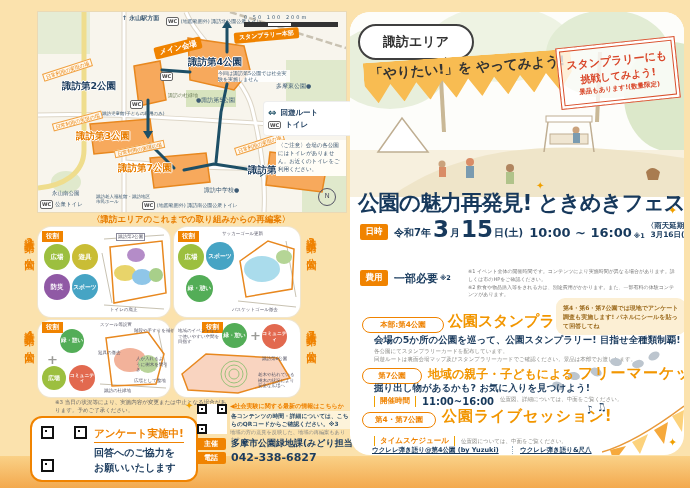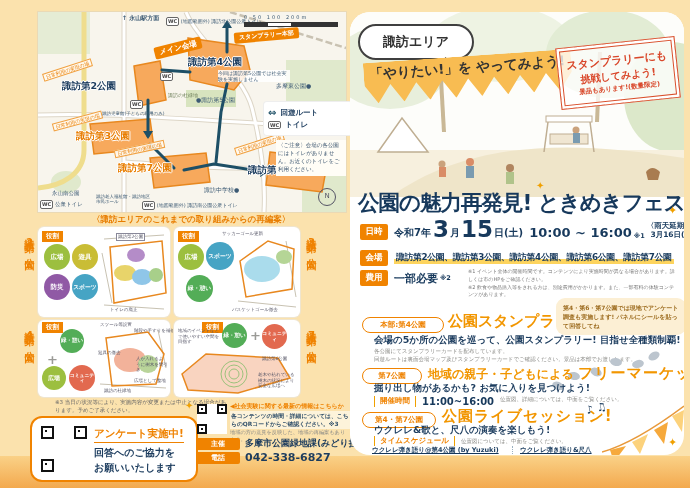--- a/index.html
+++ b/index.html
@@ -14,42 +14,42 @@
   .wc{display:inline-block;background:#fff;border:1px solid #666;border-radius:2px;font-size:5px;font-weight:bold;color:#444;padding:0 1px;line-height:1.3;vertical-align:middle}
   .mbadge{position:absolute;background:#1c3c5e;color:#fff;font-size:10px;font-weight:bold;padding:3px 8px;letter-spacing:1px}
   .ribbon{position:absolute;background:#f08300;color:#fff;font-weight:bold;padding:1px 5px;border-radius:2px;white-space:nowrap}
   .dailyr{position:absolute;border:1px solid #f0a040;color:#e87d00;background:rgba(255,249,238,.92);font-size:5px;padding:0 2px;white-space:nowrap}
   .legend{position:absolute;left:226px;top:90px;width:80px;background:#fff;border-radius:3px;padding:3px 4px;box-shadow:0 0 0 1px #eee}
   .legend .row{display:flex;align-items:center;gap:4px;font-size:7.5px;color:#1c3c5e;font-weight:bold;margin:2px 0}
   .caution{position:absolute;left:238px;top:128px;width:66px;font-size:5.5px;color:#35506b;background:#fffdf6;line-height:1.45;padding:2px}
   
   .caption{position:absolute;left:92px;top:214px;font-size:8.5px;font-weight:bold;color:#e87d00;white-space:nowrap}
   .vlabel{position:absolute;writing-mode:vertical-rl;text-orientation:upright;font-size:10px;font-weight:bold;color:#ef8200;letter-spacing:2px}
-  .panel{position:absolute;background:#fff;box-shadow:0 0 0 1px #efe5cf;border-radius:6px}
+  .panel{position:absolute;background:#fff;box-shadow:0 0 0 1px #efe5cf;border-radius:13px}
   .role{position:absolute;background:#f08300;color:#fff;font-size:6.5px;font-weight:bold;padding:1px 4px}
   .circ{position:absolute;border-radius:50%;display:flex;align-items:center;justify-content:center;color:#fff;font-weight:bold;text-align:center;line-height:1.05}
   .plus{position:absolute;color:#9a9a96;font-weight:bold;font-size:13px}
   .snote{position:absolute;font-size:4.5px;color:#556;line-height:1.25;white-space:nowrap}
   .snote.wrap{white-space:normal}
   .note3{position:absolute;left:55px;top:399px;width:175px;font-size:5.5px;color:#666;line-height:1.4}
   
   .qr{position:relative;background:#fff;
       background-image:repeating-linear-gradient(0deg,#222 0 2px,transparent 2px 4px),repeating-linear-gradient(90deg,#222 0 2px,transparent 2px 4px);
       background-blend-mode:lighten}
   .qr i{position:absolute;width:9px;height:9px;border:2px solid #111;background:#fff}
   .qr i::after{content:"";position:absolute;left:1.5px;top:1.5px;width:2px;height:2px;background:#111}
   #survey{position:absolute;left:30px;top:416px;width:164px;height:62px;background:#fff;border:2px solid #f08300;border-radius:12px}
   #survey .t1{position:absolute;left:62px;top:9px;font-size:10.5px;font-weight:bold;color:#ef8200;border-bottom:1px solid #ef8200;padding-bottom:1px;white-space:nowrap}
   #survey .t2{position:absolute;left:62px;top:27px;font-size:10px;font-weight:bold;color:#1c3c5e;line-height:1.5;white-space:nowrap}
   .latest-h{position:absolute;left:230px;top:402px;width:120px;font-size:6px;font-weight:bold;color:#ef8200}
   .latest-1{position:absolute;left:230px;top:411px;width:118px;font-size:5.8px;font-weight:bold;color:#31506b;background:#fdf3da;line-height:1.4;padding:1px}
   .latest-2{position:absolute;left:230px;top:429px;width:118px;font-size:5.2px;color:#8a8a86}
   .crow{position:absolute;left:196px;display:flex;align-items:center;gap:5px;white-space:nowrap}
   .chip{display:inline-block;background:#f08300;color:#fff;font-weight:bold;border-radius:2px;text-align:center}
-  .chip.c{font-size:7px;width:30px;padding:1px 7px}
+  .chip.c{font-size:7px;width:30px;padding:1px 0}
   .cv{font-size:9px;font-weight:bold;color:#1c3c5e}
   
   #card{position:absolute;left:350px;top:12px;width:334px;height:443px;background:#fff;border-radius:20px;overflow:hidden}
   .cloud{position:absolute;left:8px;top:12px;width:112px;height:32px;background:#fff;border:2px solid #3f3f3f;border-radius:18px;
          display:flex;align-items:center;justify-content:center;font-size:13px;font-weight:bold;color:#333}
   .cloud::after{content:"";position:absolute;right:14px;bottom:-7px;width:10px;height:10px;background:#fff;border-right:2px solid #3f3f3f;border-bottom:2px solid #3f3f3f;transform:rotate(55deg) skew(10deg)}
   .banner{position:absolute;left:14px;top:44px;width:208px;height:38px;background:#f8bc52;transform:rotate(-4deg);
           display:flex;justify-content:center;font-size:13.5px;font-weight:bold;color:#333;padding-top:3px;
           clip-path:polygon(0 0,100% 0,100% 55%,93.75% 100%,87.5% 55%,81.25% 100%,75% 55%,68.75% 100%,62.5% 55%,56.25% 100%,50% 55%,43.75% 100%,37.5% 55%,31.25% 100%,25% 55%,18.75% 100%,12.5% 55%,6.25% 100%,0 55%)}
   .stamp{position:absolute;left:208px;top:30px;width:118px;height:60px;border:1.5px solid #d94f2b;background:rgba(255,255,255,.78);
@@ -335,24 +335,20 @@
       <span class="chip d">日時</span>
       <span class="era">令和7年</span>
       <span class="big">3</span>
       <span class="unit">月</span>
       <span class="big">15</span>
       <span class="unit">日(土)</span>
       <span class="time">10:00 ~ 16:00</span>
       <span class="ref">※1</span>
       <span class="rain"><span>〈雨天延期時〉</span><br><span>3月16日(日)</span></span>
     </div>
-    <div class="drow" style="top:238px;align-items:center">
-      <span class="chip d">会場</span>
-      <span class="venue">諏訪第2公園、諏訪第3公園、諏訪第4公園、諏訪第6公園、諏訪第7公園</span>
-    </div>
     <div class="drow" style="top:258px;align-items:center">
       <span class="chip d">費用</span>
       <span class="fee">一部必要</span>
       <span class="ref">※2</span>
     </div>
     <div class="fnotes">
       <div>※1 イベント全体の開催時間です。コンテンツにより実施時間が異なる場合があります。詳しくは市のHPをご確認ください。</div>
       <div>※2 飲食や物品購入等をされる方は、別途費用がかかります。また、一部有料の体験コンテンツがあります。</div>
     </div>
 
@@ -385,21 +381,20 @@
     <div style="position:absolute;left:24px;top:384px;display:flex;gap:6px;white-space:nowrap">
       <span class="tl">開催時間</span>
       <span style="font-size:10px;font-weight:bold;color:#17395c">11:00~16:00</span>
       <span style="font-size:5.5px;color:#8a8a86">位置図、詳細については、中面をご覧ください。</span>
     </div>
 
     
     <div class="pill" style="left:12px;top:400px;width:72px">第4・第7公園</div>
     <div class="etitle" style="left:92px;top:395px;font-size:15px;letter-spacing:1px">公園ライブセッション!</div>
     <span class="notes-mus" style="left:236px;top:390px">♪ ♫</span>
-    <div class="esub" style="left:24px;top:412px">ウクレレ&amp;歌と、尺八の演奏を楽しもう!</div>
     <div style="position:absolute;left:24px;top:424px;display:flex;align-items:center;gap:6px;white-space:nowrap">
       <span class="tl">タイムスケジュール</span>
       <span style="font-size:5.5px;color:#8a8a86">位置図については、中面をご覧ください。</span>
     </div>
     <div style="position:absolute;left:22px;top:434px;width:134px;text-align:left">
       <div class="sched-name">ウクレレ弾き語り@第4公園 (by Yuzuki)</div>
 
     </div>
     <div class="vdots" style="left:162px;top:434px"></div>
     <div style="position:absolute;left:170px;top:434px;width:108px;text-align:center">

